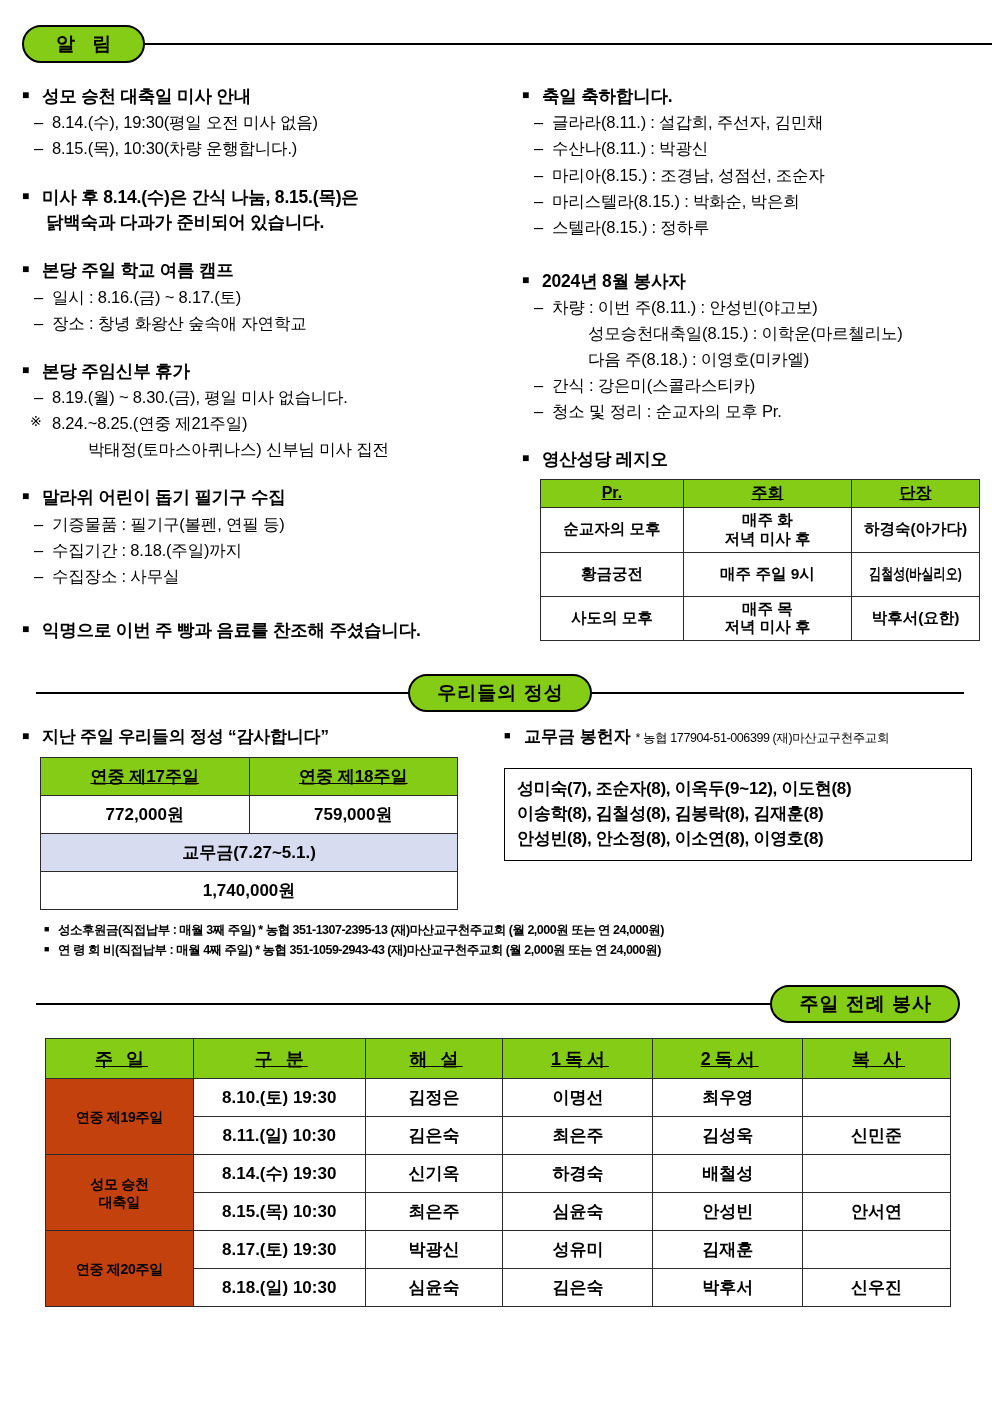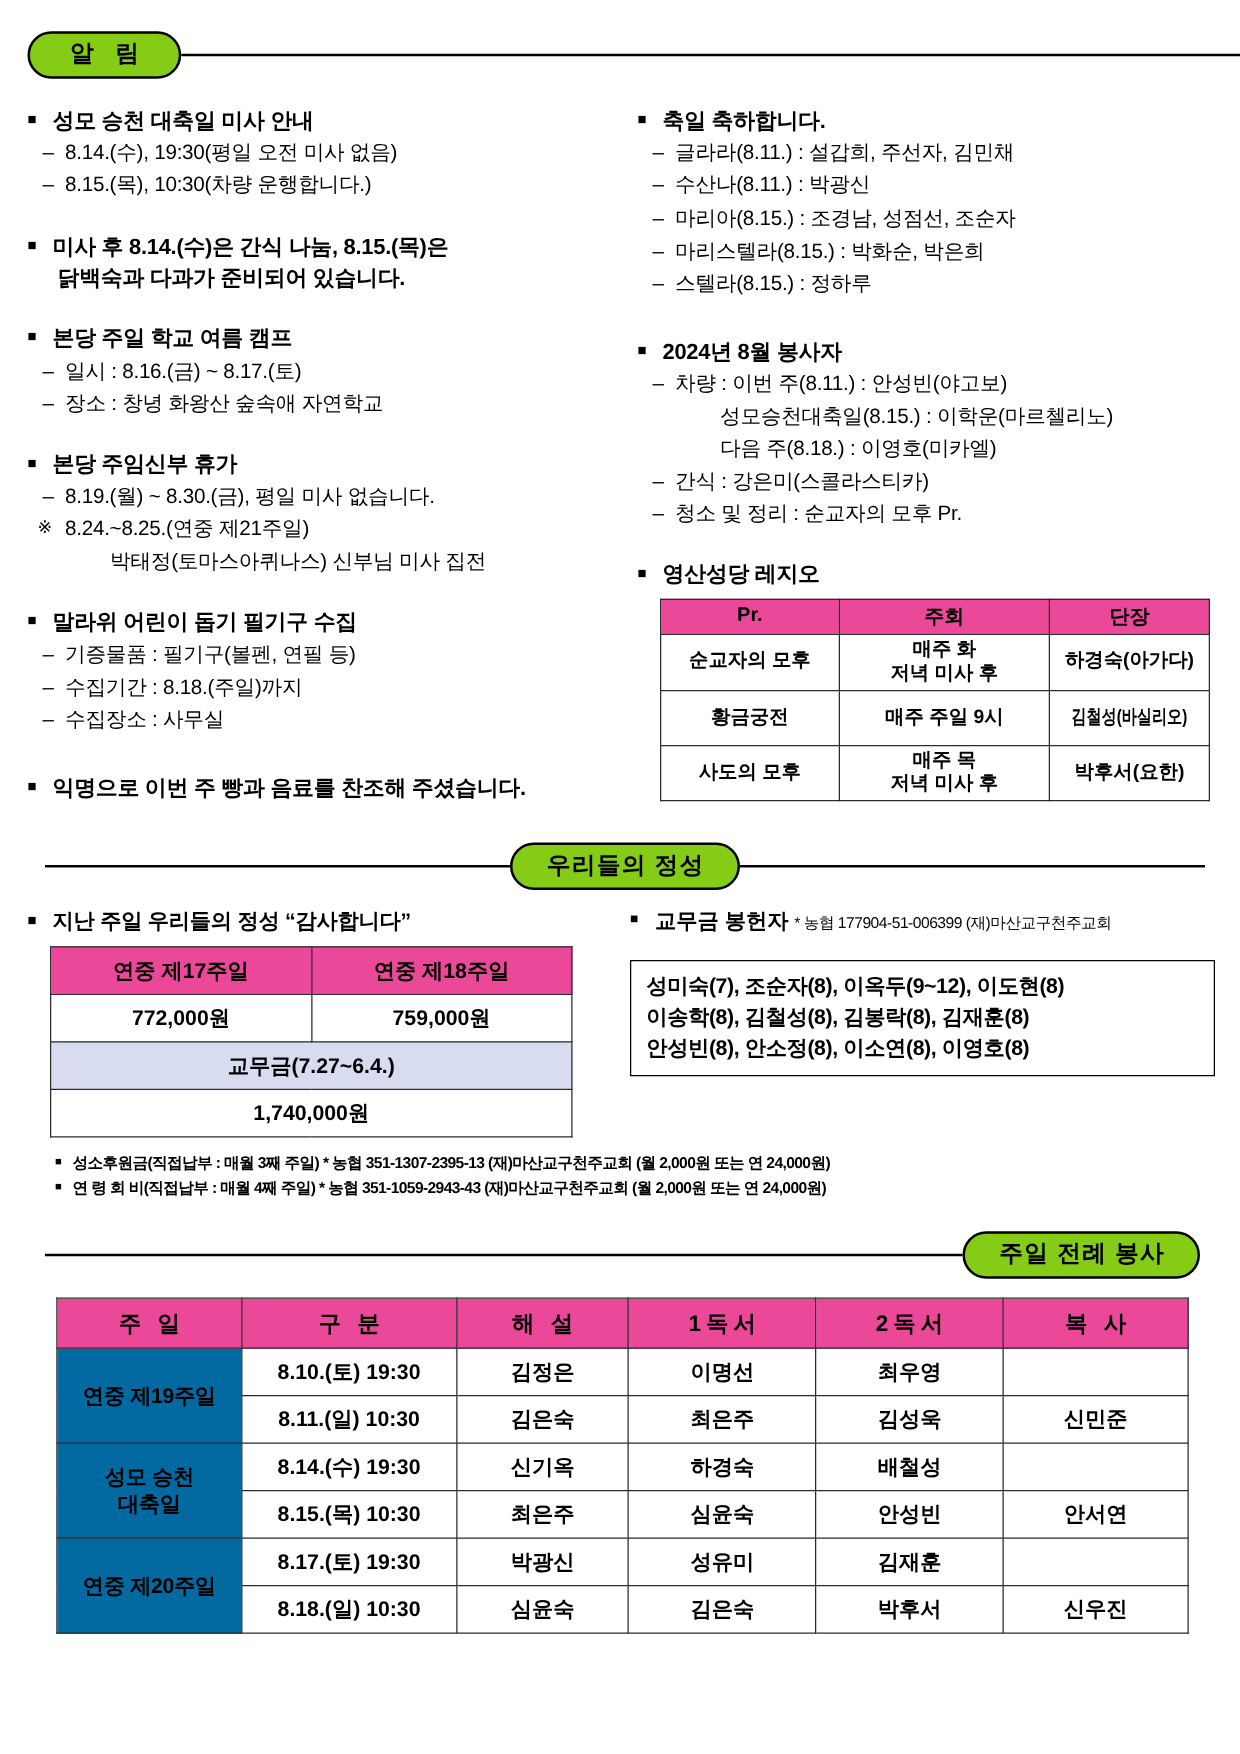--- a/index.html
+++ b/index.html
@@ -29,21 +29,21 @@
     background: #84cc16;
     white-space: nowrap;
     position: relative;
     z-index: 2;
   }
   .pill.tight { letter-spacing: 1px; text-indent: 1px; }
   .sec-head.left  .pill { margin-left: 22px; }
   .sec-head.right .pill { margin-right: 32px; }
 
   
-  .cols { display: flex; gap: 0; padding: 0 18px 0 22px; }
+  .cols { display: flex; gap: 12px; padding: 0 18px 0 22px; }
   .col-l { width: 480px; flex: 0 0 480px; }
   .col-r { width: 470px; flex: 0 0 470px; padding-left: 8px; }
 
   .blk { margin-bottom: 14px; }
   .hd {
     font-size: 17.5px; font-weight: bold; line-height: 1.45;
     padding-left: 20px; position: relative; letter-spacing: -0.2px;
   }
   .hd::before {
     content: "■"; position: absolute; left: 0; top: 0;
@@ -61,21 +61,21 @@
   .gap-m { height: 15px; }
 
   
   table { border-collapse: collapse; }
   .tbl td, .tbl th {
     border: 1px solid #2b2b2b;
     text-align: center;
     font-weight: bold;
     padding: 3px 4px;
   }
-  .tbl th { background: #ec4899; }
+  .tbl th { background: #84cc16; text-decoration: underline; }
 
   
   .legio { width: 440px; margin: 6px 0 0 18px; font-size: 15.5px; }
   .legio th { height: 27px; font-size: 16px; }
   .legio td { height: 44px; line-height: 1.22; }
   .legio .c1 { width: 148px; }
   .legio .c2 { width: 175px; }
   .legio .c3 { width: 117px; margin-top: 13px; }
   .squeeze { display: inline-block; transform: scaleX(0.78); transform-origin: center; white-space: nowrap; }
 
@@ -100,21 +100,21 @@
   .fine {
     font-size: 12.5px; font-weight: bold; line-height: 1.62;
     position: relative; padding-left: 14px; letter-spacing: -0.5px; white-space: nowrap;
   }
   .fine::before { content: "■"; position: absolute; left: 0; top: 0; font-size: 9px; line-height: 2.2; }
 
   
   .lit { width: 906px; margin: 8px 0 0 45px; font-size: 17px; }
   .lit th { height: 40px; font-size: 18px; letter-spacing: 4px; text-indent: 4px; }
   .lit td { height: 38px; }
-  .lit .daycell { background: #0369a1; font-size: 17px; line-height: 1.3; letter-spacing: -0.3px; }
+  .lit .daycell { background: #c2410c; font-size: 14px; line-height: 1.3; letter-spacing: -0.3px; }
   .lit .w1 { width: 148px; } .lit .w2 { width: 172px; }
   .lit .w3 { width: 138px; } .lit .w4 { width: 150px; }
   .lit .w5 { width: 150px; } .lit .w6 { width: 148px; }
 </style>
 </head>
 <body>
 
 <div class="page">
 
   <div style="height:22px"></div>
@@ -251,21 +251,21 @@
         <tbody>
             <tr>
           <th>연중 제17주일</th>
           <th>연중 제18주일</th>
         </tr>
         <tr>
           <td>772,000원</td>
           <td>759,000원</td>
         </tr>
         <tr>
-          <td class="shade" colspan="2">교무금(7.27~6.4.)</td>
+          <td class="shade" colspan="2">교무금(7.27~5.1.)</td>
         </tr>
         <tr>
           <td colspan="2">1,740,000원</td>
         </tr>
       </tbody>
         </table>
     </div>
 
     <div class="mid-r">
       <div class="donor-hd">

